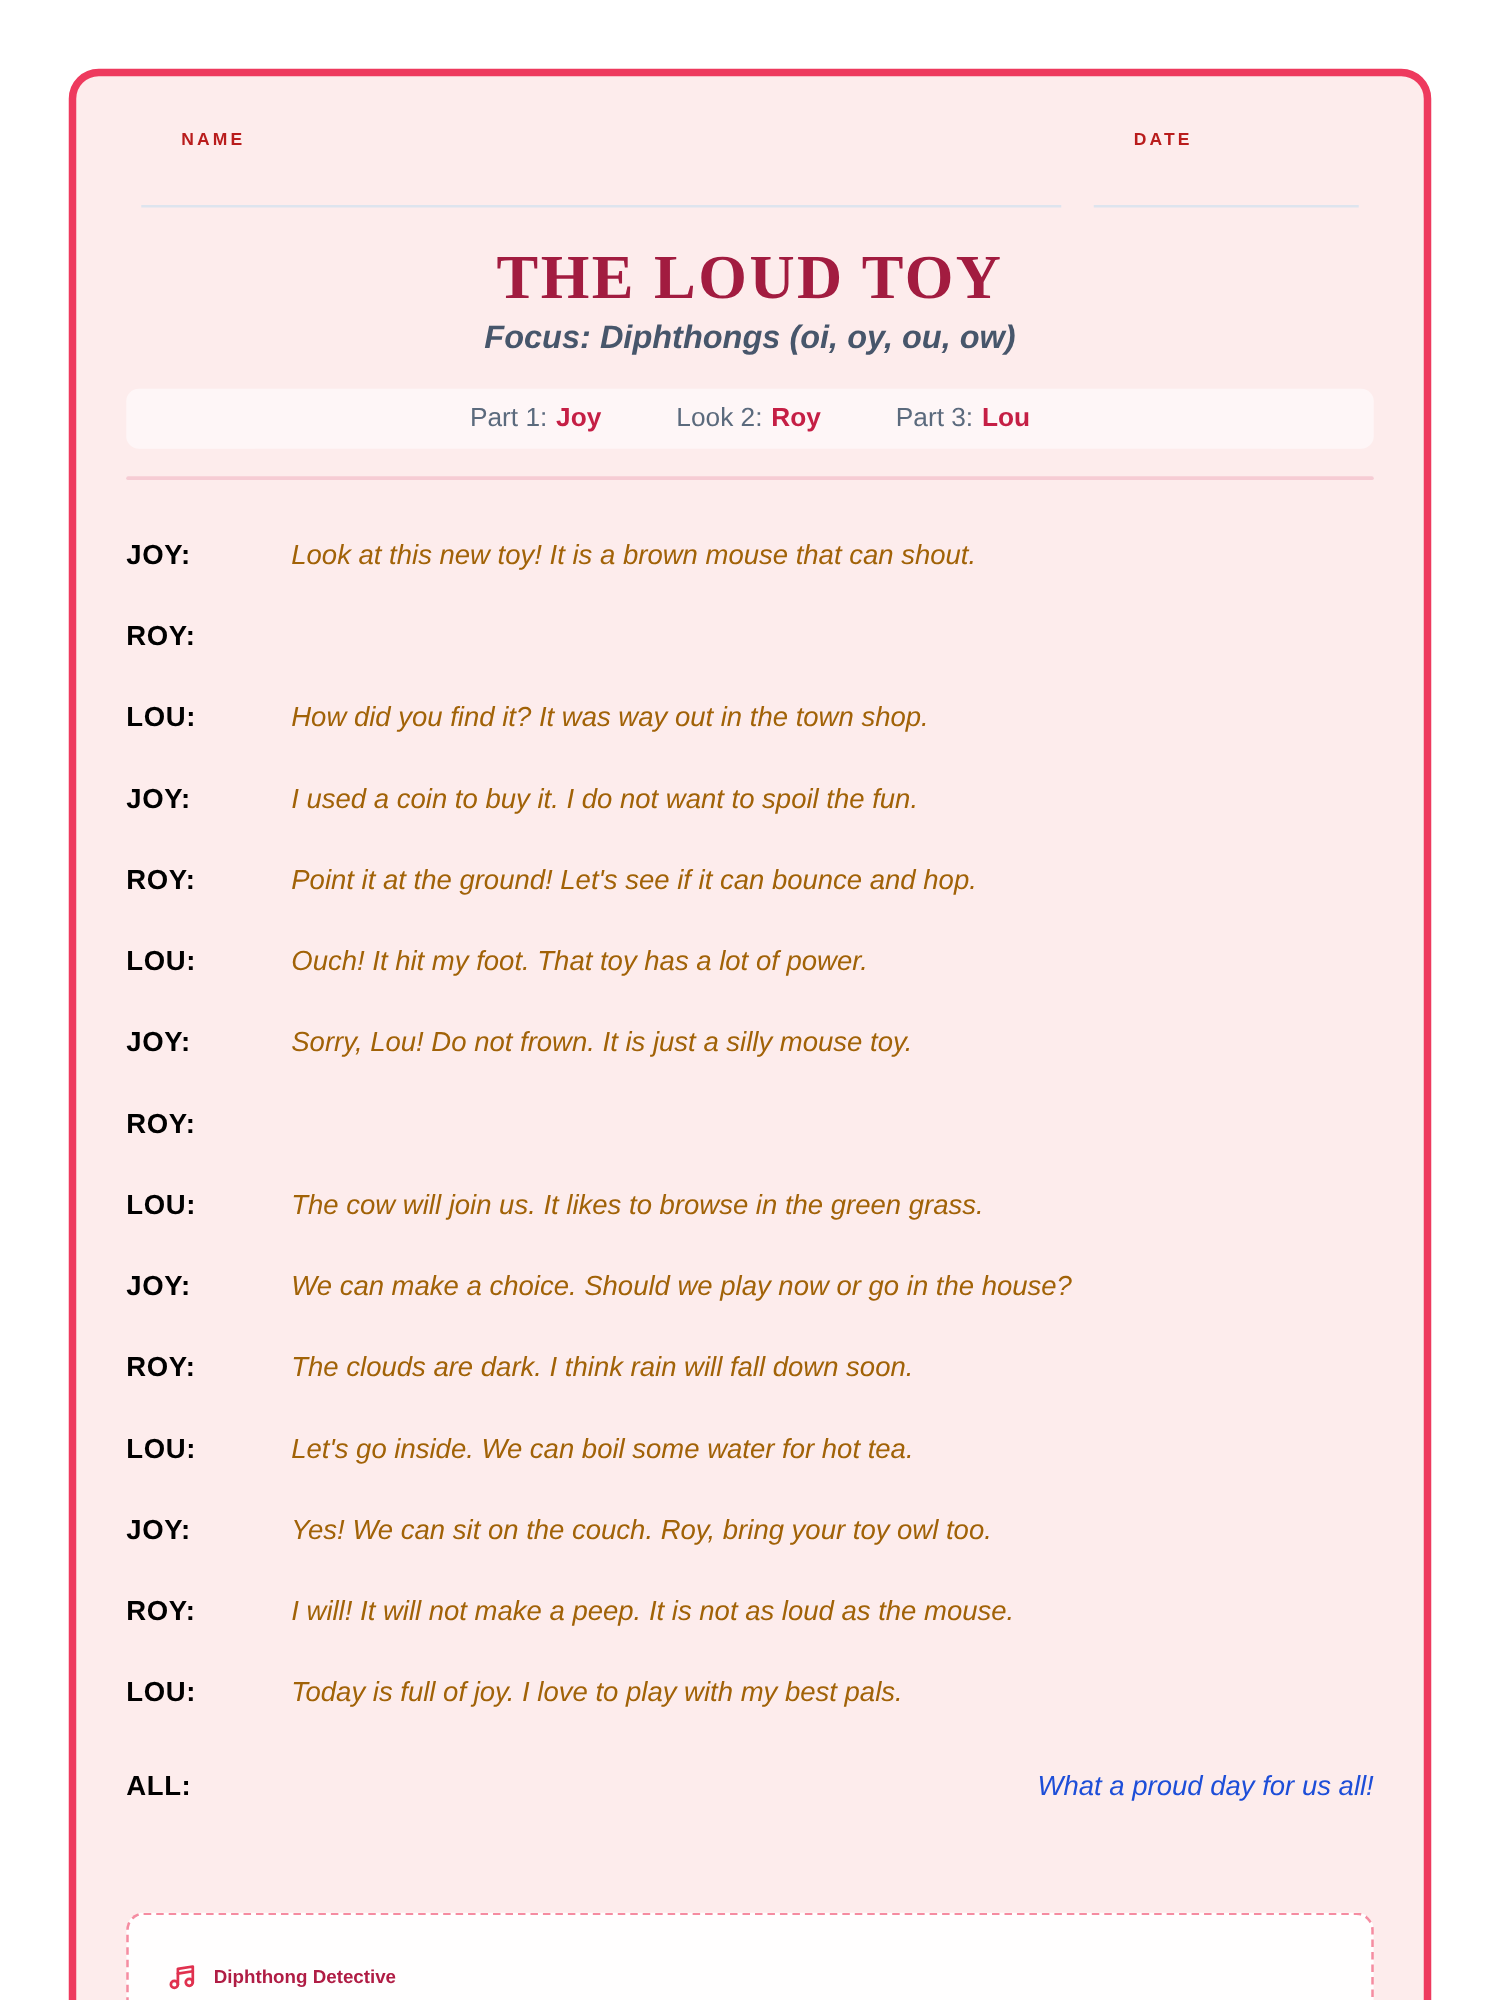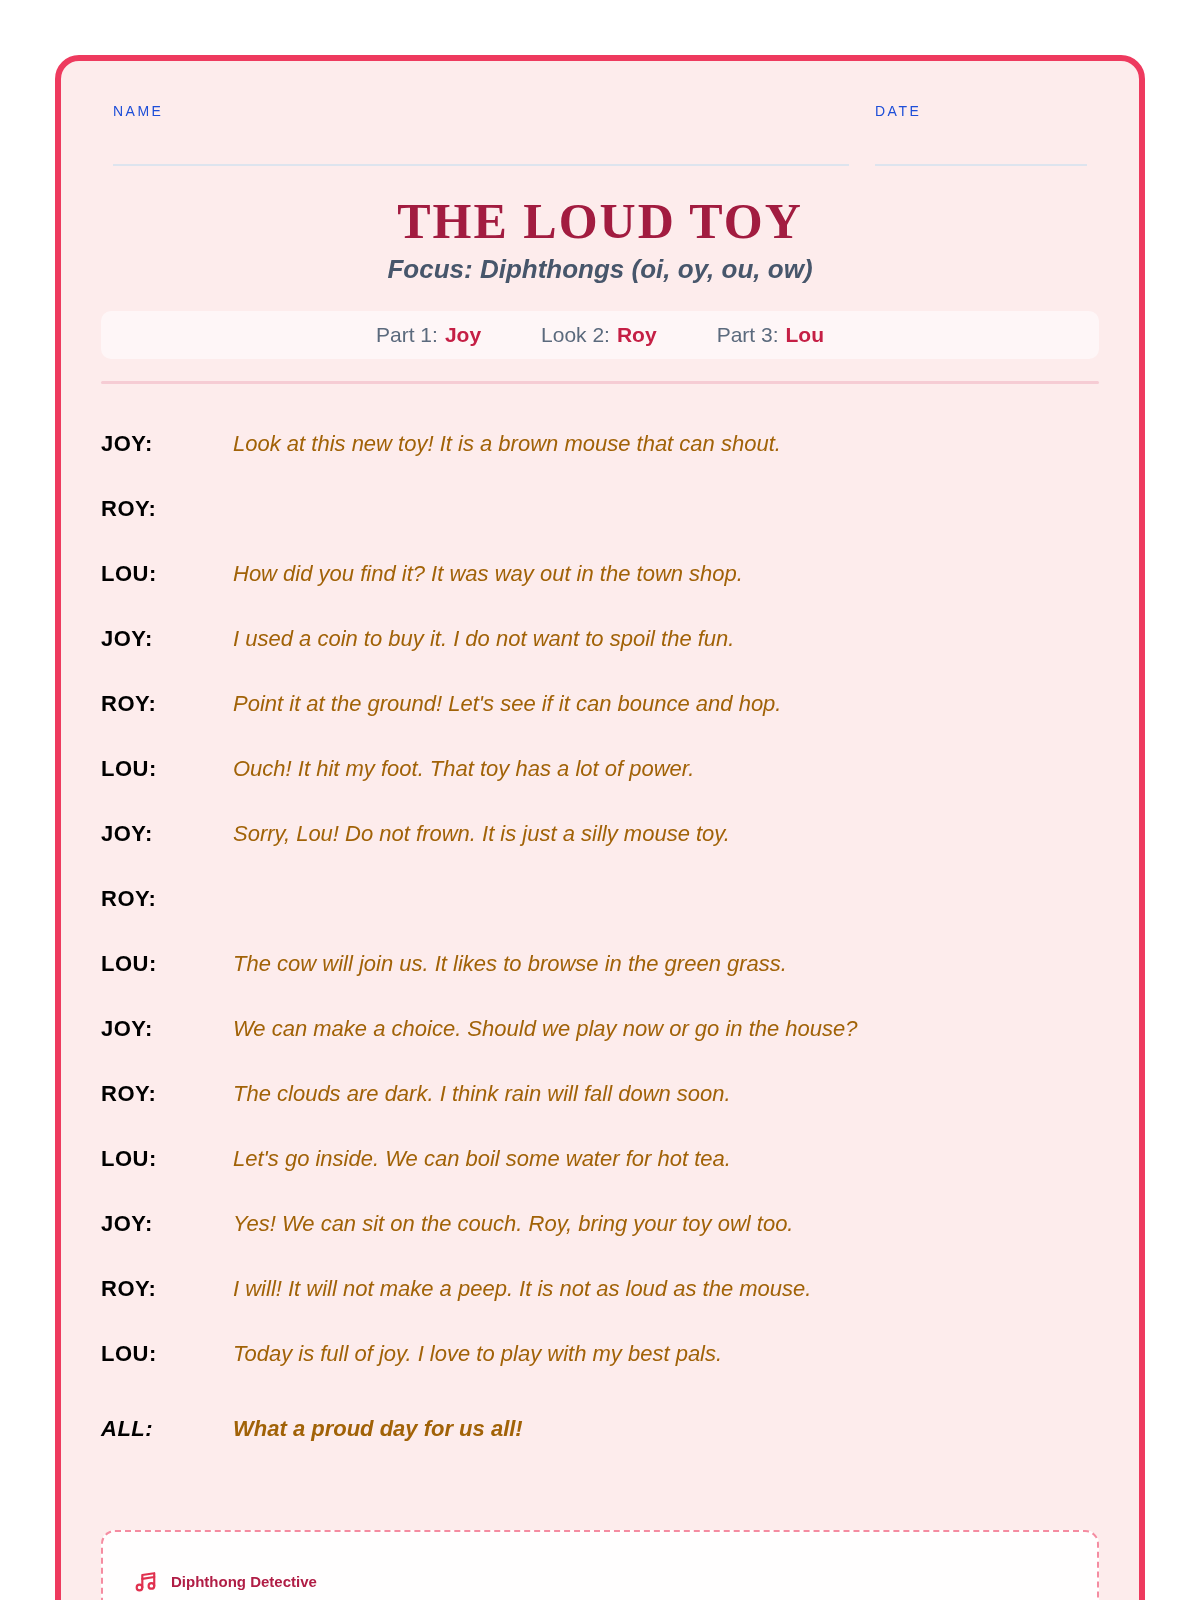--- a/index.html
+++ b/index.html
@@ -24,23 +24,24 @@
   
   .fields-row {
     display: flex;
     gap: 26px;
     padding: 42px 12px 0 12px;
   }
   .field-name { flex: 1; }
   .field-date { width: 212px; }
   .field-label {
     font-size: 14px;
-    font-weight: 400;
+    font-weight: 700;
     letter-spacing: 2.5px;
-    color: #1d4ed8;
+    color: #b91c1c;
+    margin-left: 32px;
   }
   .field-line {
     margin-top: 44px;
     border-bottom: 2px solid #dde4ee;
     height: 1px;
   }
   
   .title {
     margin-top: 28px;
     text-align: center;
@@ -90,25 +91,26 @@
   }
   .speaker {
     width: 132px;
     flex-shrink: 0;
     font-weight: 800;
     letter-spacing: 0.5px;
     color: #000000;
   }
   .dialogue { flex: 1; color: #a16207; font-style: italic; }
   .finale-row { margin-top: 48px; margin-bottom: 0; }
-  .finale-row .speaker { font-style: italic; }
+  .finale-row .speaker { }
   .finale-row .dialogue {
     font-style: italic;
-    font-weight: 700;
-    color: #a16207;
+    font-weight: 400;
+    color: #1d4ed8;
+    text-align: right;
   }
   
   .activity-box {
     margin-top: 88px;
     border: 2px dashed #f58ca1;
     border-radius: 14px;
     background: #fffefe;
     padding: 36px 30px 30px 30px;
     min-height: 160px;
   }

